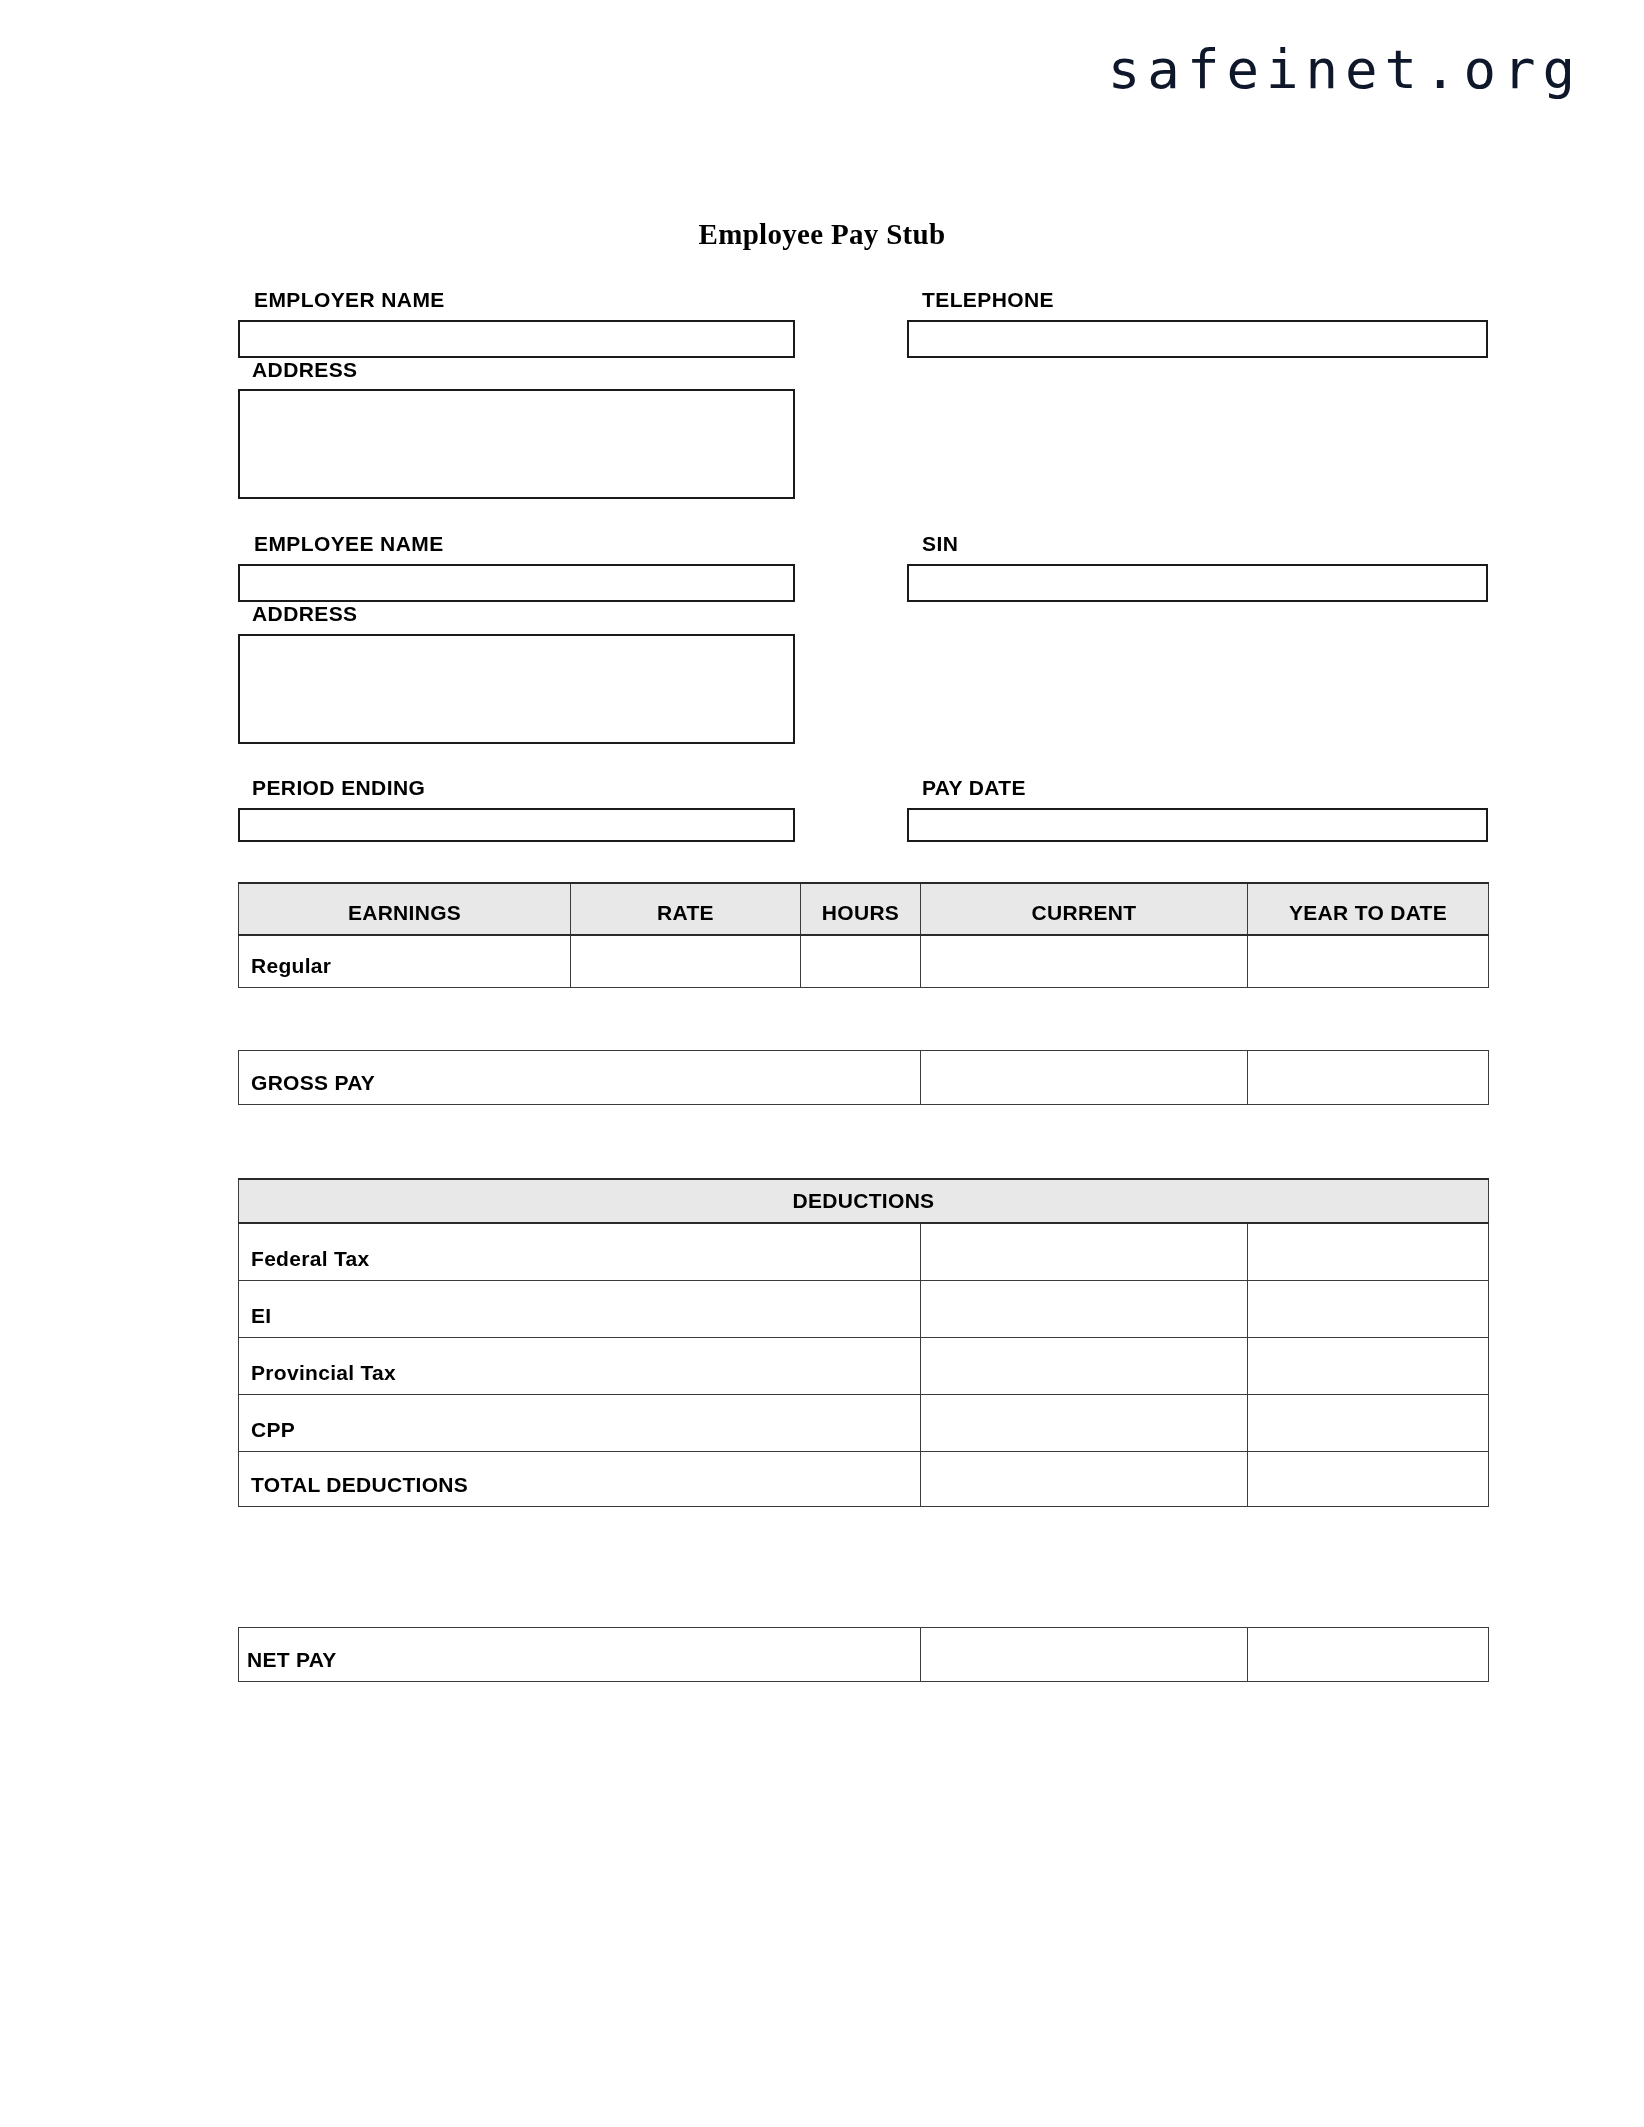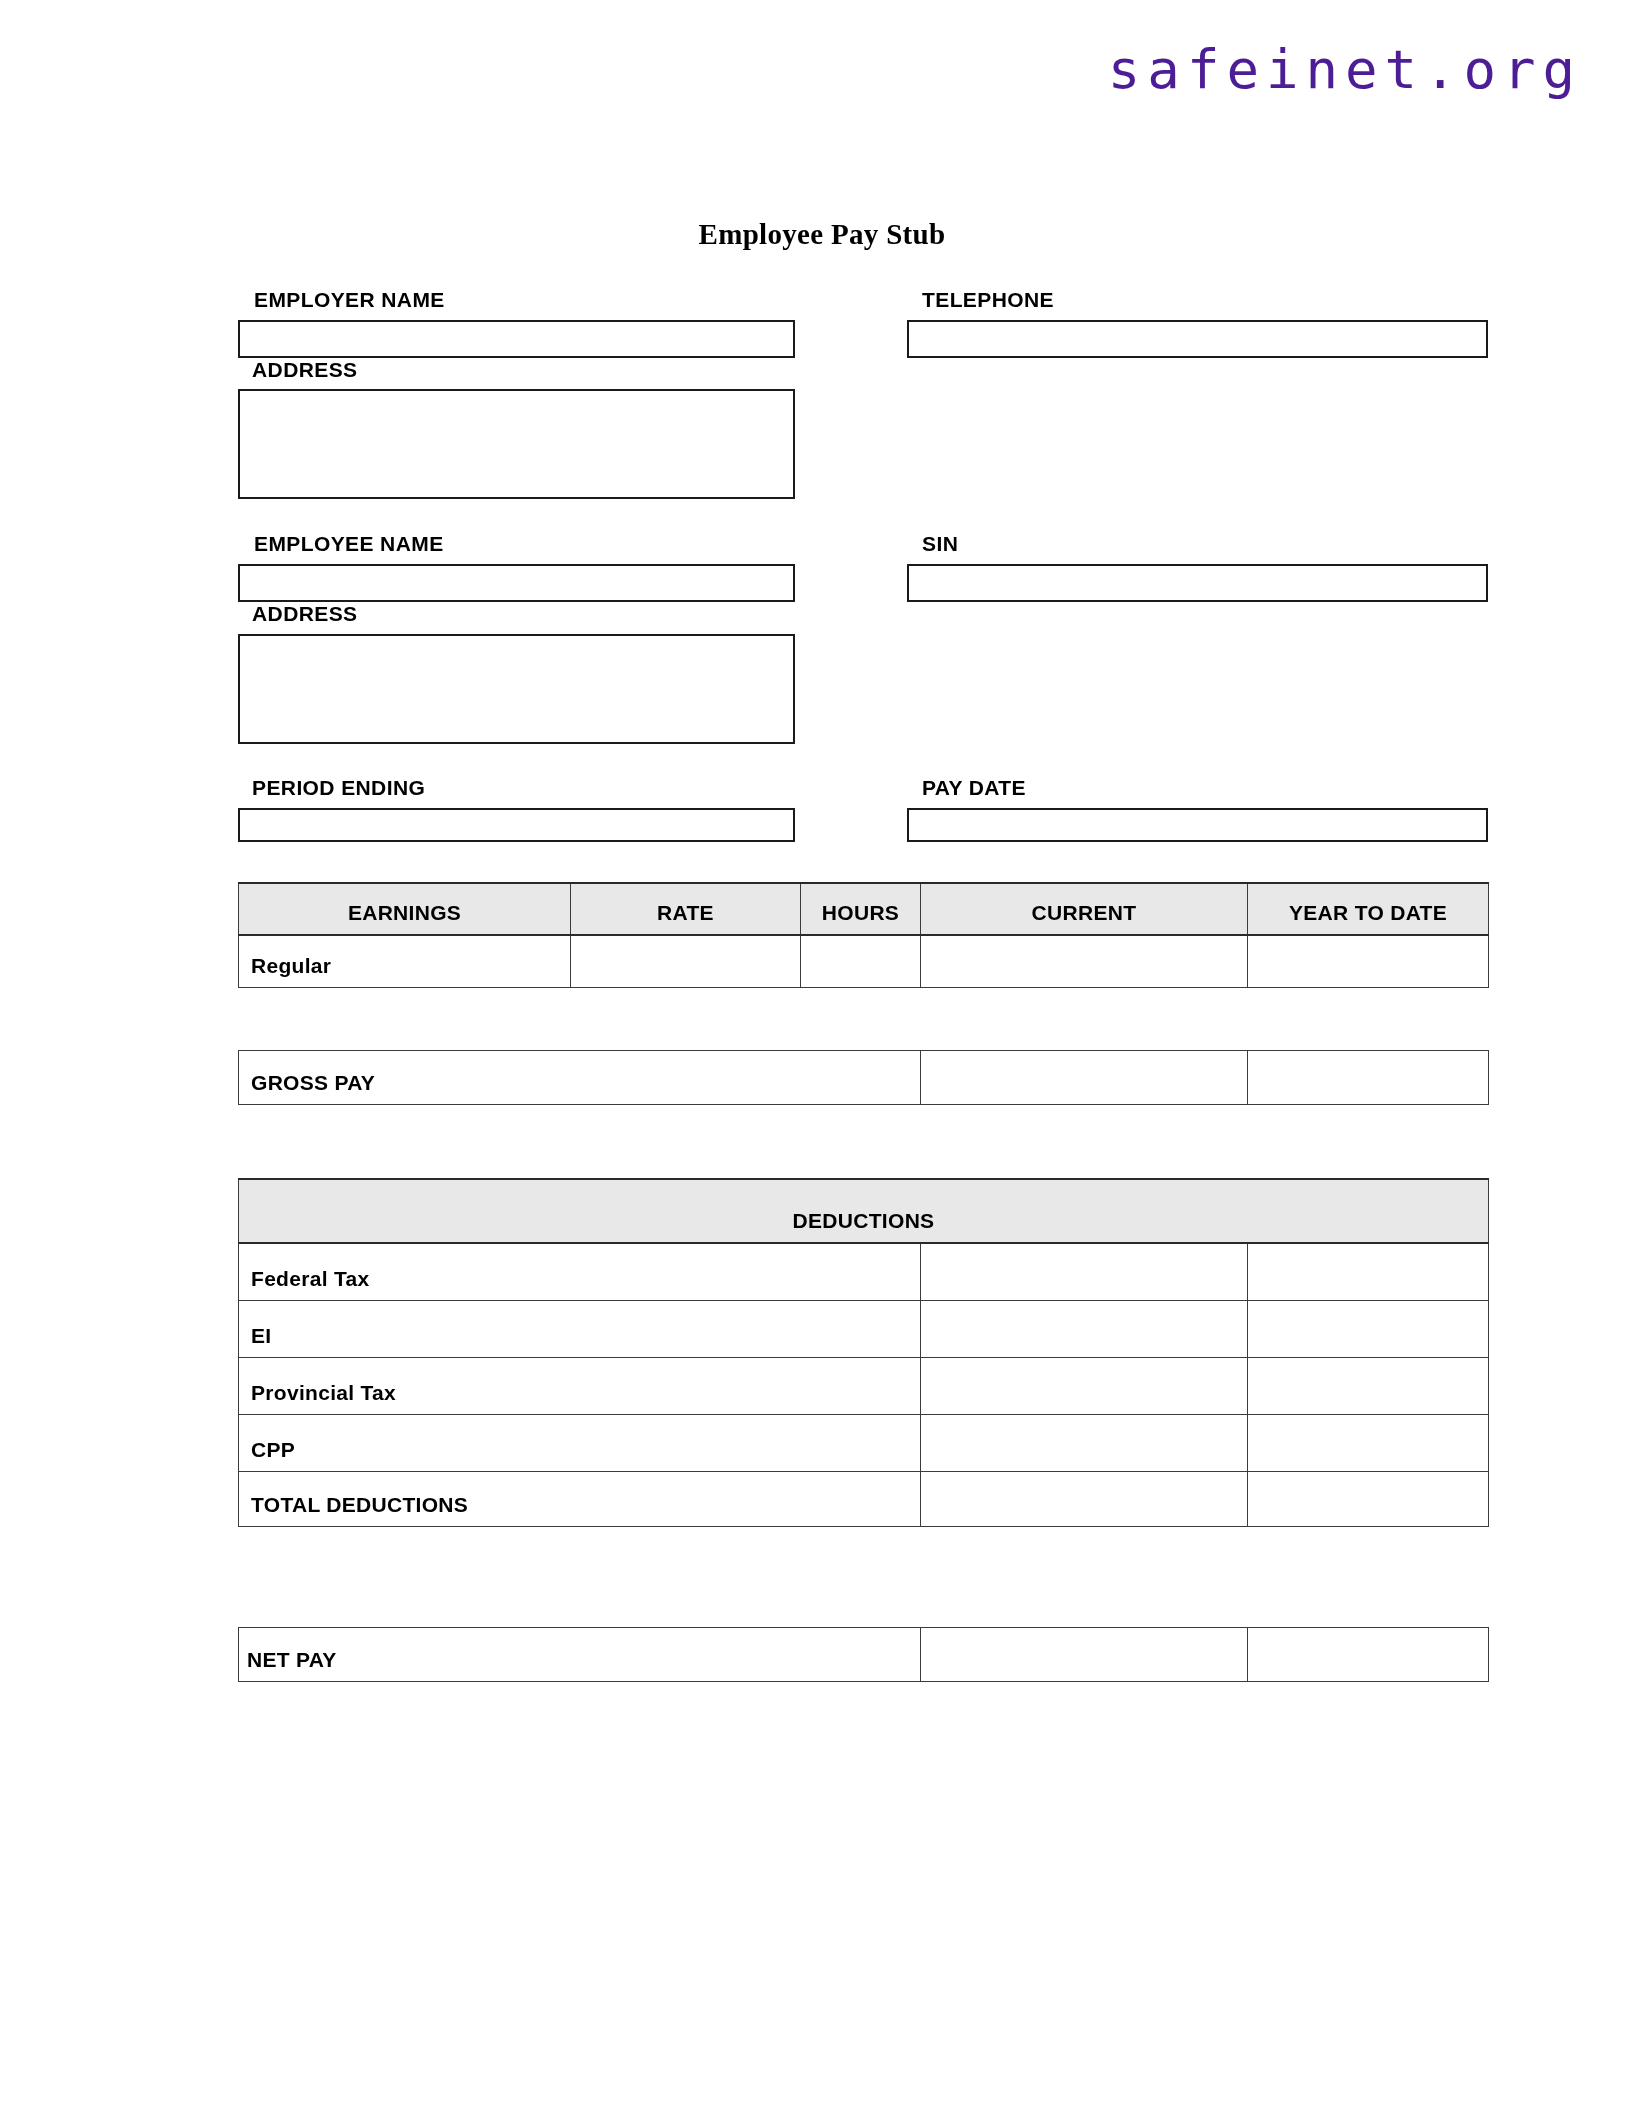--- a/index.html
+++ b/index.html
@@ -25,21 +25,21 @@
   }
 
   
   .watermark {
     position: absolute;
     right: 62px;
     top: 38px;
     font-family: "DejaVu Sans Mono", "Liberation Mono", monospace;
     font-size: 54px;
     letter-spacing: 7px;
-    color: #4c1d95;
+    color: #0f172a;
     white-space: nowrap;
     font-weight: 400;
   }
 
   
   .doc-title {
     position: absolute;
     left: 0;
     top: 218px;
     width: 1644px;
@@ -192,21 +192,21 @@
     </table>
 
   <table class="tbl" style="left:238px; top:1178px; width:1250px;">
     <colgroup>
       <col style="width:682px;">
       <col style="width:327px;">
       <col style="width:241px;">
     </colgroup>
     <tbody>
         <tr>
-      <th class="hdr outer-left outer-right" colspan="3" style="height:64px;margin-left:36px;">DEDUCTIONS</th>
+      <th class="hdr outer-left outer-right" colspan="3" style="height:44px;margin-left:36px;">DEDUCTIONS</th>
     </tr>
     <tr>
       <td class="rowlabel outer-left" style="height:57px;">Federal Tax</td>
       <td class="blank"></td>
       <td class="blank outer-right"></td>
     </tr>
     <tr>
       <td class="rowlabel outer-left" style="height:57px;">EI</td>
       <td class="blank"></td>
       <td class="blank outer-right"></td>

